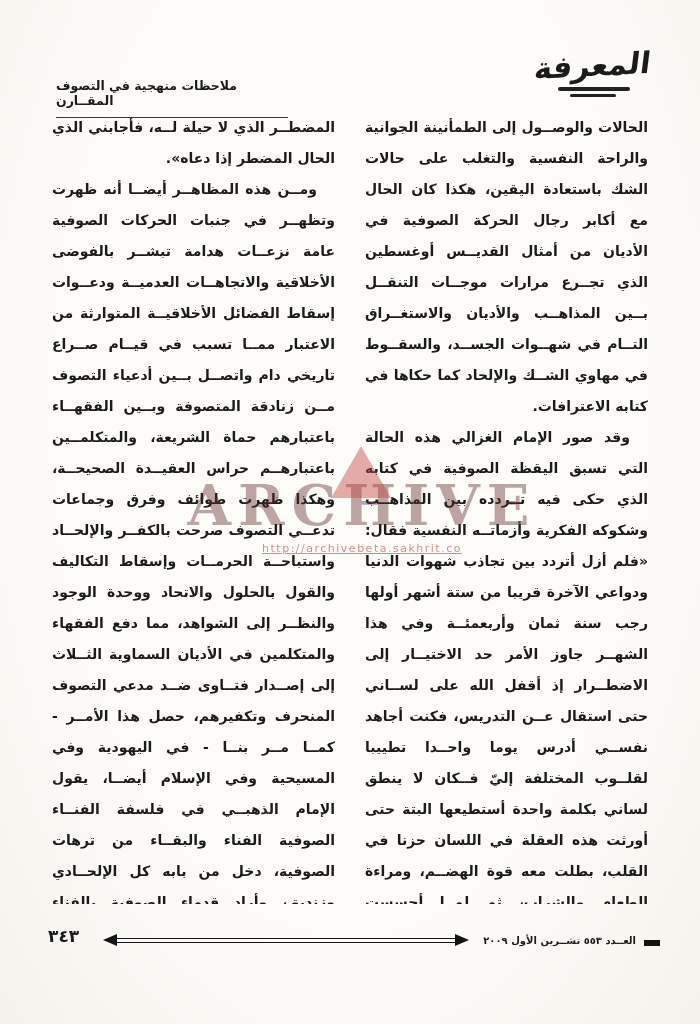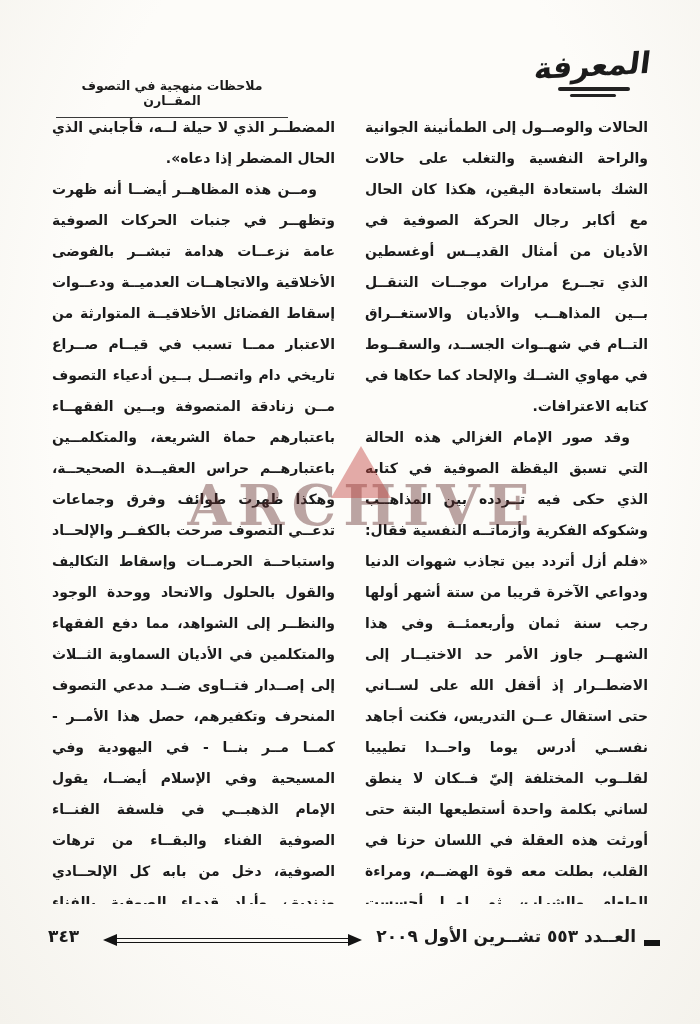--- a/index.html
+++ b/index.html
@@ -20,21 +20,21 @@
 
   
   .header-title {
     position: absolute;
     top: 78px;
     left: 56px;
     width: 232px;
     font-size: 12.5px;
     font-weight: bold;
     direction: rtl;
-    text-align: center;
+    text-align: left;
     padding-bottom: 9px;
     border-bottom: 1.5px solid #3a3a3a;
     letter-spacing: 0.5px;
   }
   .magazine-logo {
     position: absolute;
     top: 48px;
     right: 50px;
     width: 110px;
     text-align: center;
@@ -150,21 +150,21 @@
     border-left: 14px solid #141414;
   }
   .rule-line {
     flex: 1;
     height: 3px;
     border-top: 1.5px solid #141414;
     border-bottom: 1.5px solid #141414;
   }
   .issue-info {
     direction: rtl;
-    font-size: 17px;
+    font-size: 10px;
     font-weight: bold;
     white-space: nowrap;
     margin-left: 4px;
   }
   .footer-endbar {
     width: 16px;
     height: 6px;
     background: #141414;
     margin-left: 8px;
   }
@@ -189,20 +189,21 @@
     </div>
     <div class="col">
       <p>المضطــر الذي لا حيلة لــه، فأجابني الذي الحال المضطر إذا دعاه».</p>
       <p>ومــن هذه المظاهــر أيضــا أنه ظهرت وتظهــر في جنبات الحركات الصوفية عامة نزعــات هدامة تبشــر بالفوضى الأخلاقية والاتجاهــات العدميــة ودعــوات إسقاط الفضائل الأخلاقيــة المتوارثة من الاعتبار ممــا تسبب في قيــام صــراع تاريخي دام واتصــل بــين أدعياء التصوف مــن زنادقة المتصوفة وبــين الفقهــاء باعتبارهم حماة الشريعة، والمتكلمــين باعتبارهــم حراس العقيــدة الصحيحــة، وهكذا ظهرت طوائف وفرق وجماعات تدعــي التصوف صرحت بالكفــر والإلحــاد واستباحــة الحرمــات وإسقاط التكاليف والقول بالحلول والاتحاد ووحدة الوجود والنظــر إلى الشواهد، مما دفع الفقهاء والمتكلمين في الأديان السماوية الثــلاث إلى إصــدار فتــاوى ضــد مدعي التصوف المنحرف وتكفيرهم، حصل هذا الأمــر - كمــا مــر بنــا - في اليهودية وفي المسيحية وفي الإسلام أيضــا، يقول الإمام الذهبــي في فلسفة الفنــاء الصوفية الفناء والبقــاء من ترهات الصوفية، دخل من بابه كل الإلحــادي وزنديق، وأراد قدماء الصوفية بالفناء نسيــان المخلوقات وفناء النفس عن</p>
     </div>
   </div>
 
   <div class="watermark">
     <div class="archive-triangle"></div>
     <div class="watermark-text">ARCHIVE</div>
+    <div class="watermark-url">http://archivebeta.sakhrit.co</div>
   </div>
 
   <div class="footer">
     <div class="page-number">٣٤٣</div>
     <div class="footer-rule-wrap">
       <div class="arrow-left"></div>
       <div class="rule-line"></div>
       <div class="arrow-right"></div>
     </div>
     <div class="issue-info">العــدد ٥٥٣ تشــرين الأول ٢٠٠٩</div>

